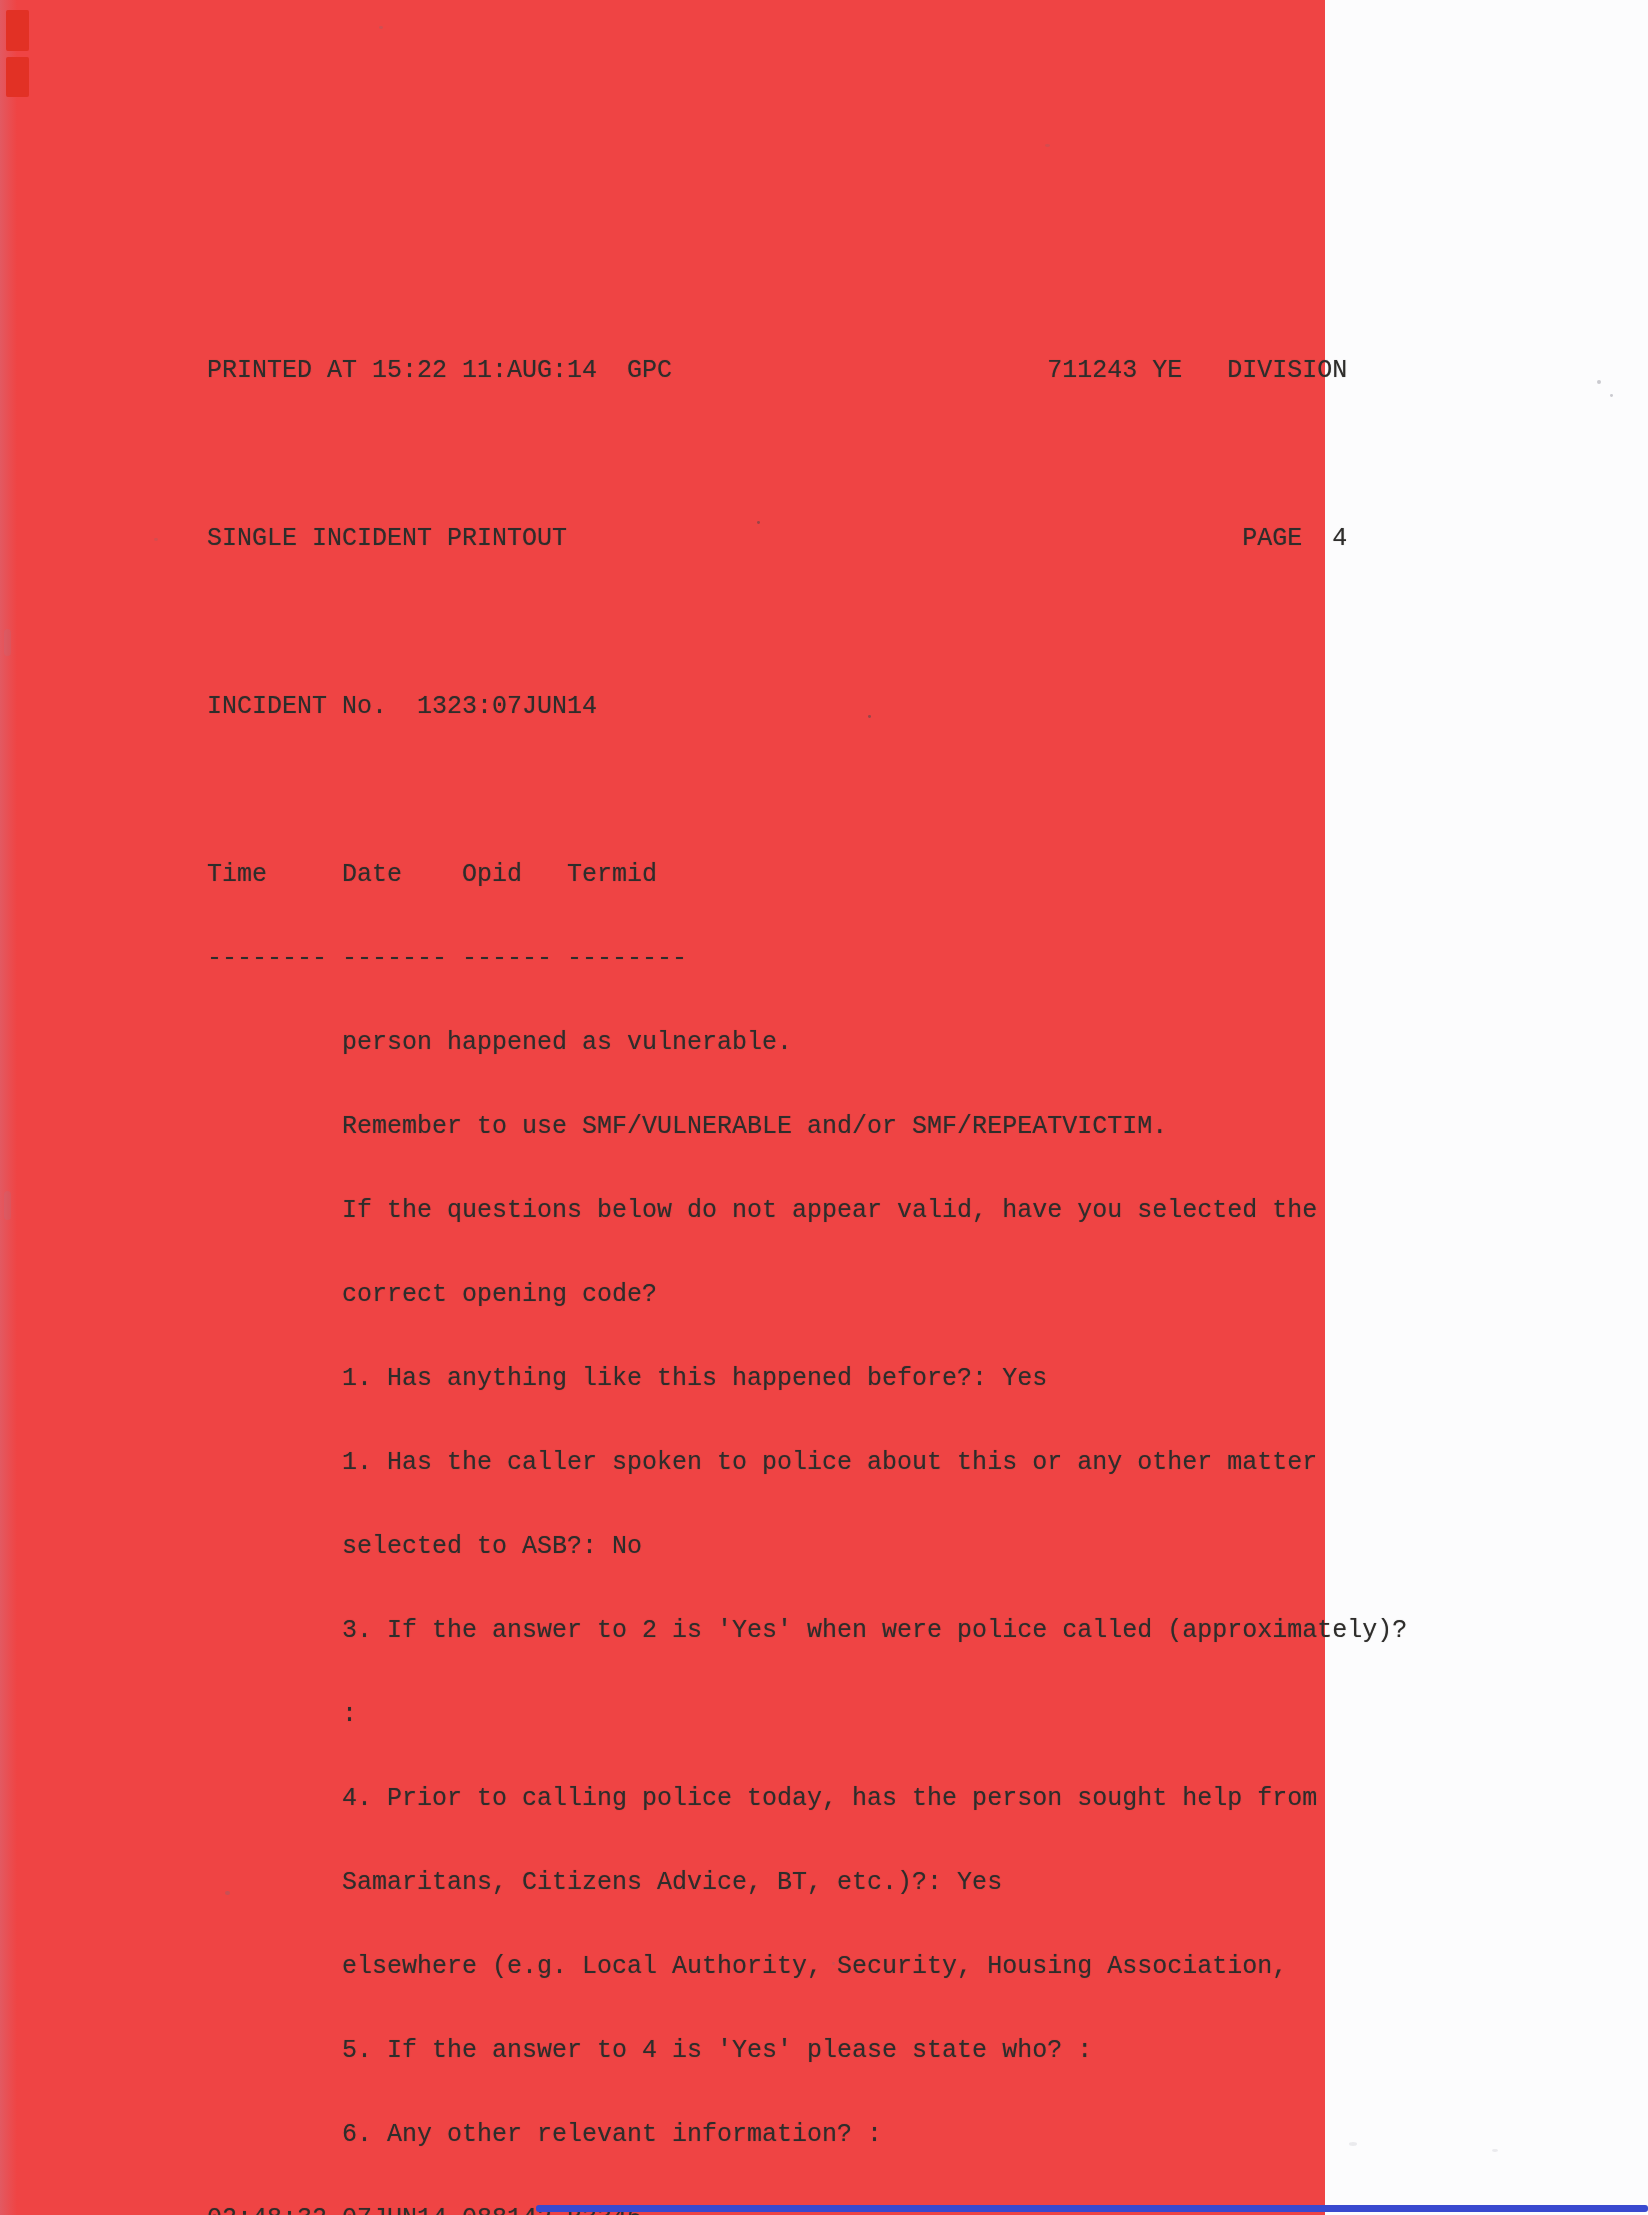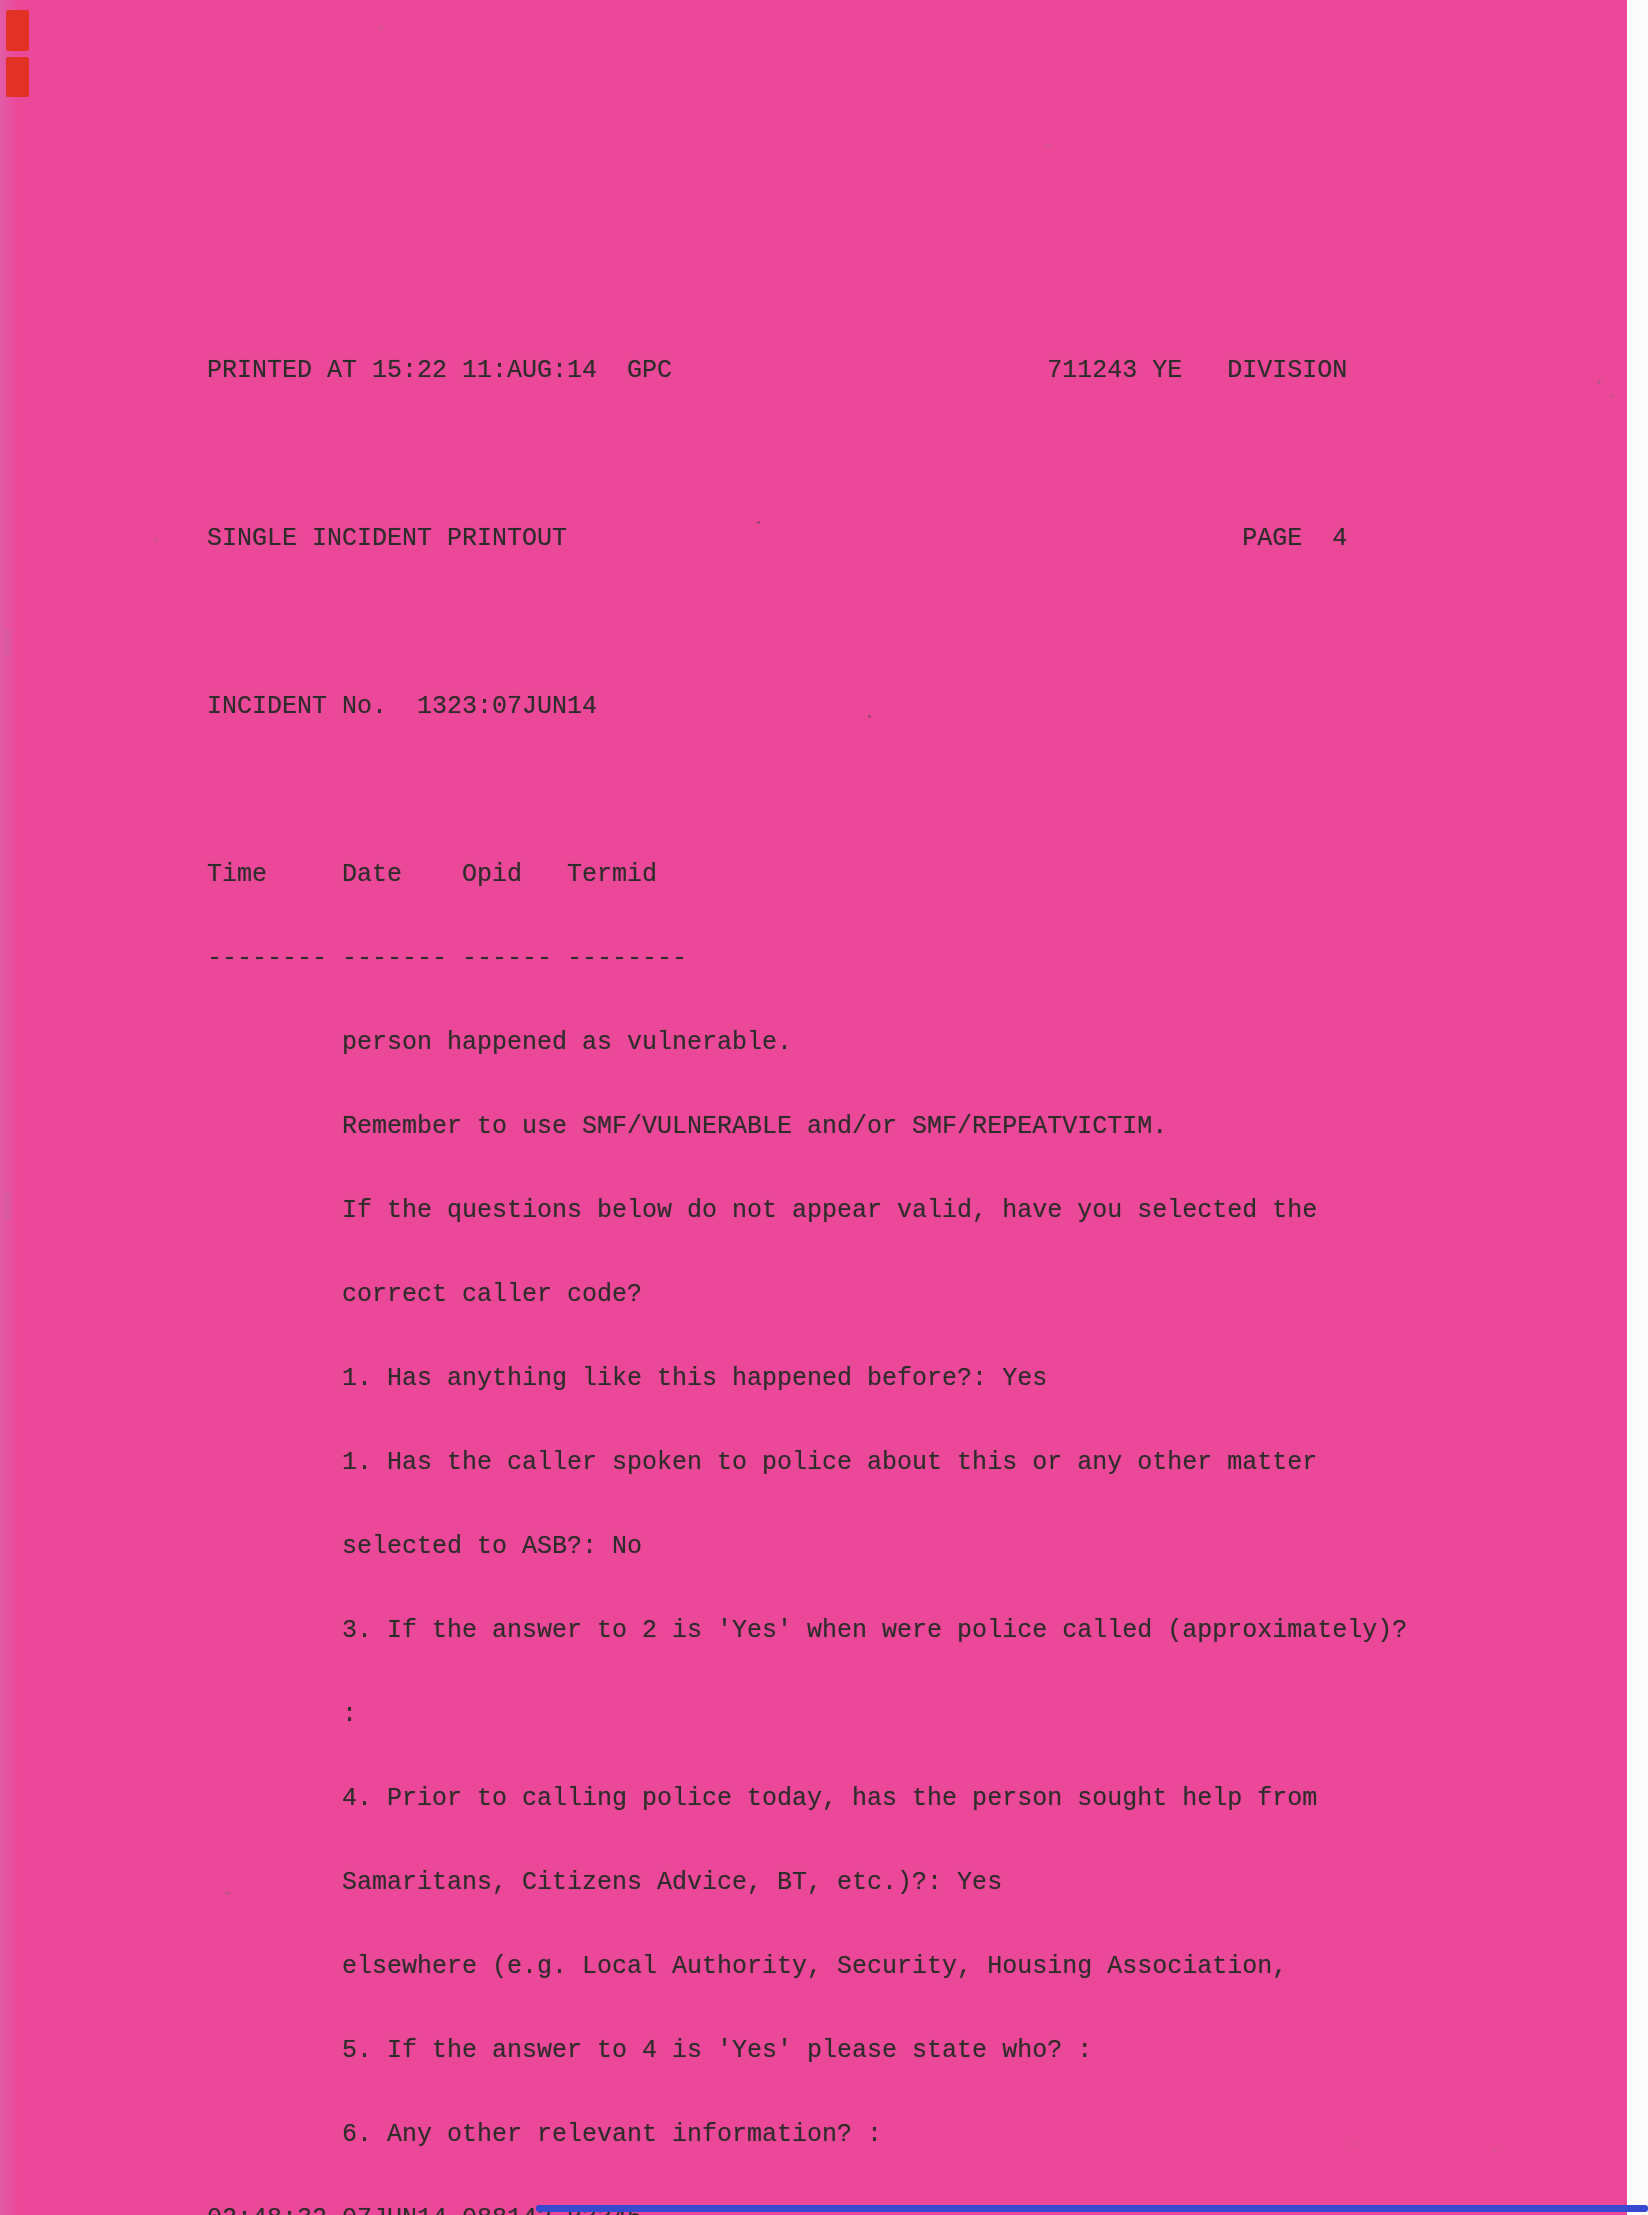--- a/index.html
+++ b/index.html
@@ -5,22 +5,22 @@
   html, body { margin: 0; padding: 0; }
   body {
     width: 1649px; height: 2215px;
     background: #fcfcfd;
     overflow: hidden;
     position: relative;
     font-family: "Liberation Mono", "DejaVu Sans Mono", monospace;
   }
   .page {
     position: absolute; left: 0; top: 0;
-    width: 1627px; height: 2215px;
-    background: #ec4899;
+    width: 1325px; height: 2215px;
+    background: #ef4444;
   }
   
   .edge-shade {
     position: absolute; left: 0; top: 0; width: 17.3px; height: 100%;
     background: linear-gradient(90deg, rgba(175,175,215,0.20), rgba(175,175,215,0));
   }
   .doc {
     position: absolute; left: 207px; top: 301px;
     font: 25px/28px "Liberation Mono", "DejaVu Sans Mono", monospace;
     color: #2e2d2b;
@@ -55,21 +55,21 @@
     <div class="pl"></div>
     <div class="pl">SINGLE INCIDENT PRINTOUT                                             PAGE  4</div>
     <div class="pl"></div>
     <div class="pl">INCIDENT No.  1323:07JUN14</div>
     <div class="pl"></div>
     <div class="pl">Time     Date    Opid   Termid</div>
     <div class="pl">-------- ------- ------ --------</div>
     <div class="pl">         person happened as vulnerable.</div>
     <div class="pl">         Remember to use SMF/VULNERABLE and/or SMF/REPEATVICTIM.</div>
     <div class="pl">         If the questions below do not appear valid, have you selected the</div>
-    <div class="pl">         correct caller code?</div>
+    <div class="pl">         correct opening code?</div>
     <div class="pl">         1. Has anything like this happened before?: Yes</div>
     <div class="pl">         1. Has the caller spoken to police about this or any other matter</div>
     <div class="pl">         selected to ASB?: No</div>
     <div class="pl">         3. If the answer to 2 is 'Yes' when were police called (approximately)?</div>
     <div class="pl">         :</div>
     <div class="pl">         4. Prior to calling police today, has the person sought help from</div>
     <div class="pl">         Samaritans, Citizens Advice, BT, etc.)?: Yes</div>
     <div class="pl">         elsewhere (e.g. Local Authority, Security, Housing Association,</div>
     <div class="pl">         5. If the answer to 4 is 'Yes' please state who? :</div>
     <div class="pl">         6. Any other relevant information? :</div>

